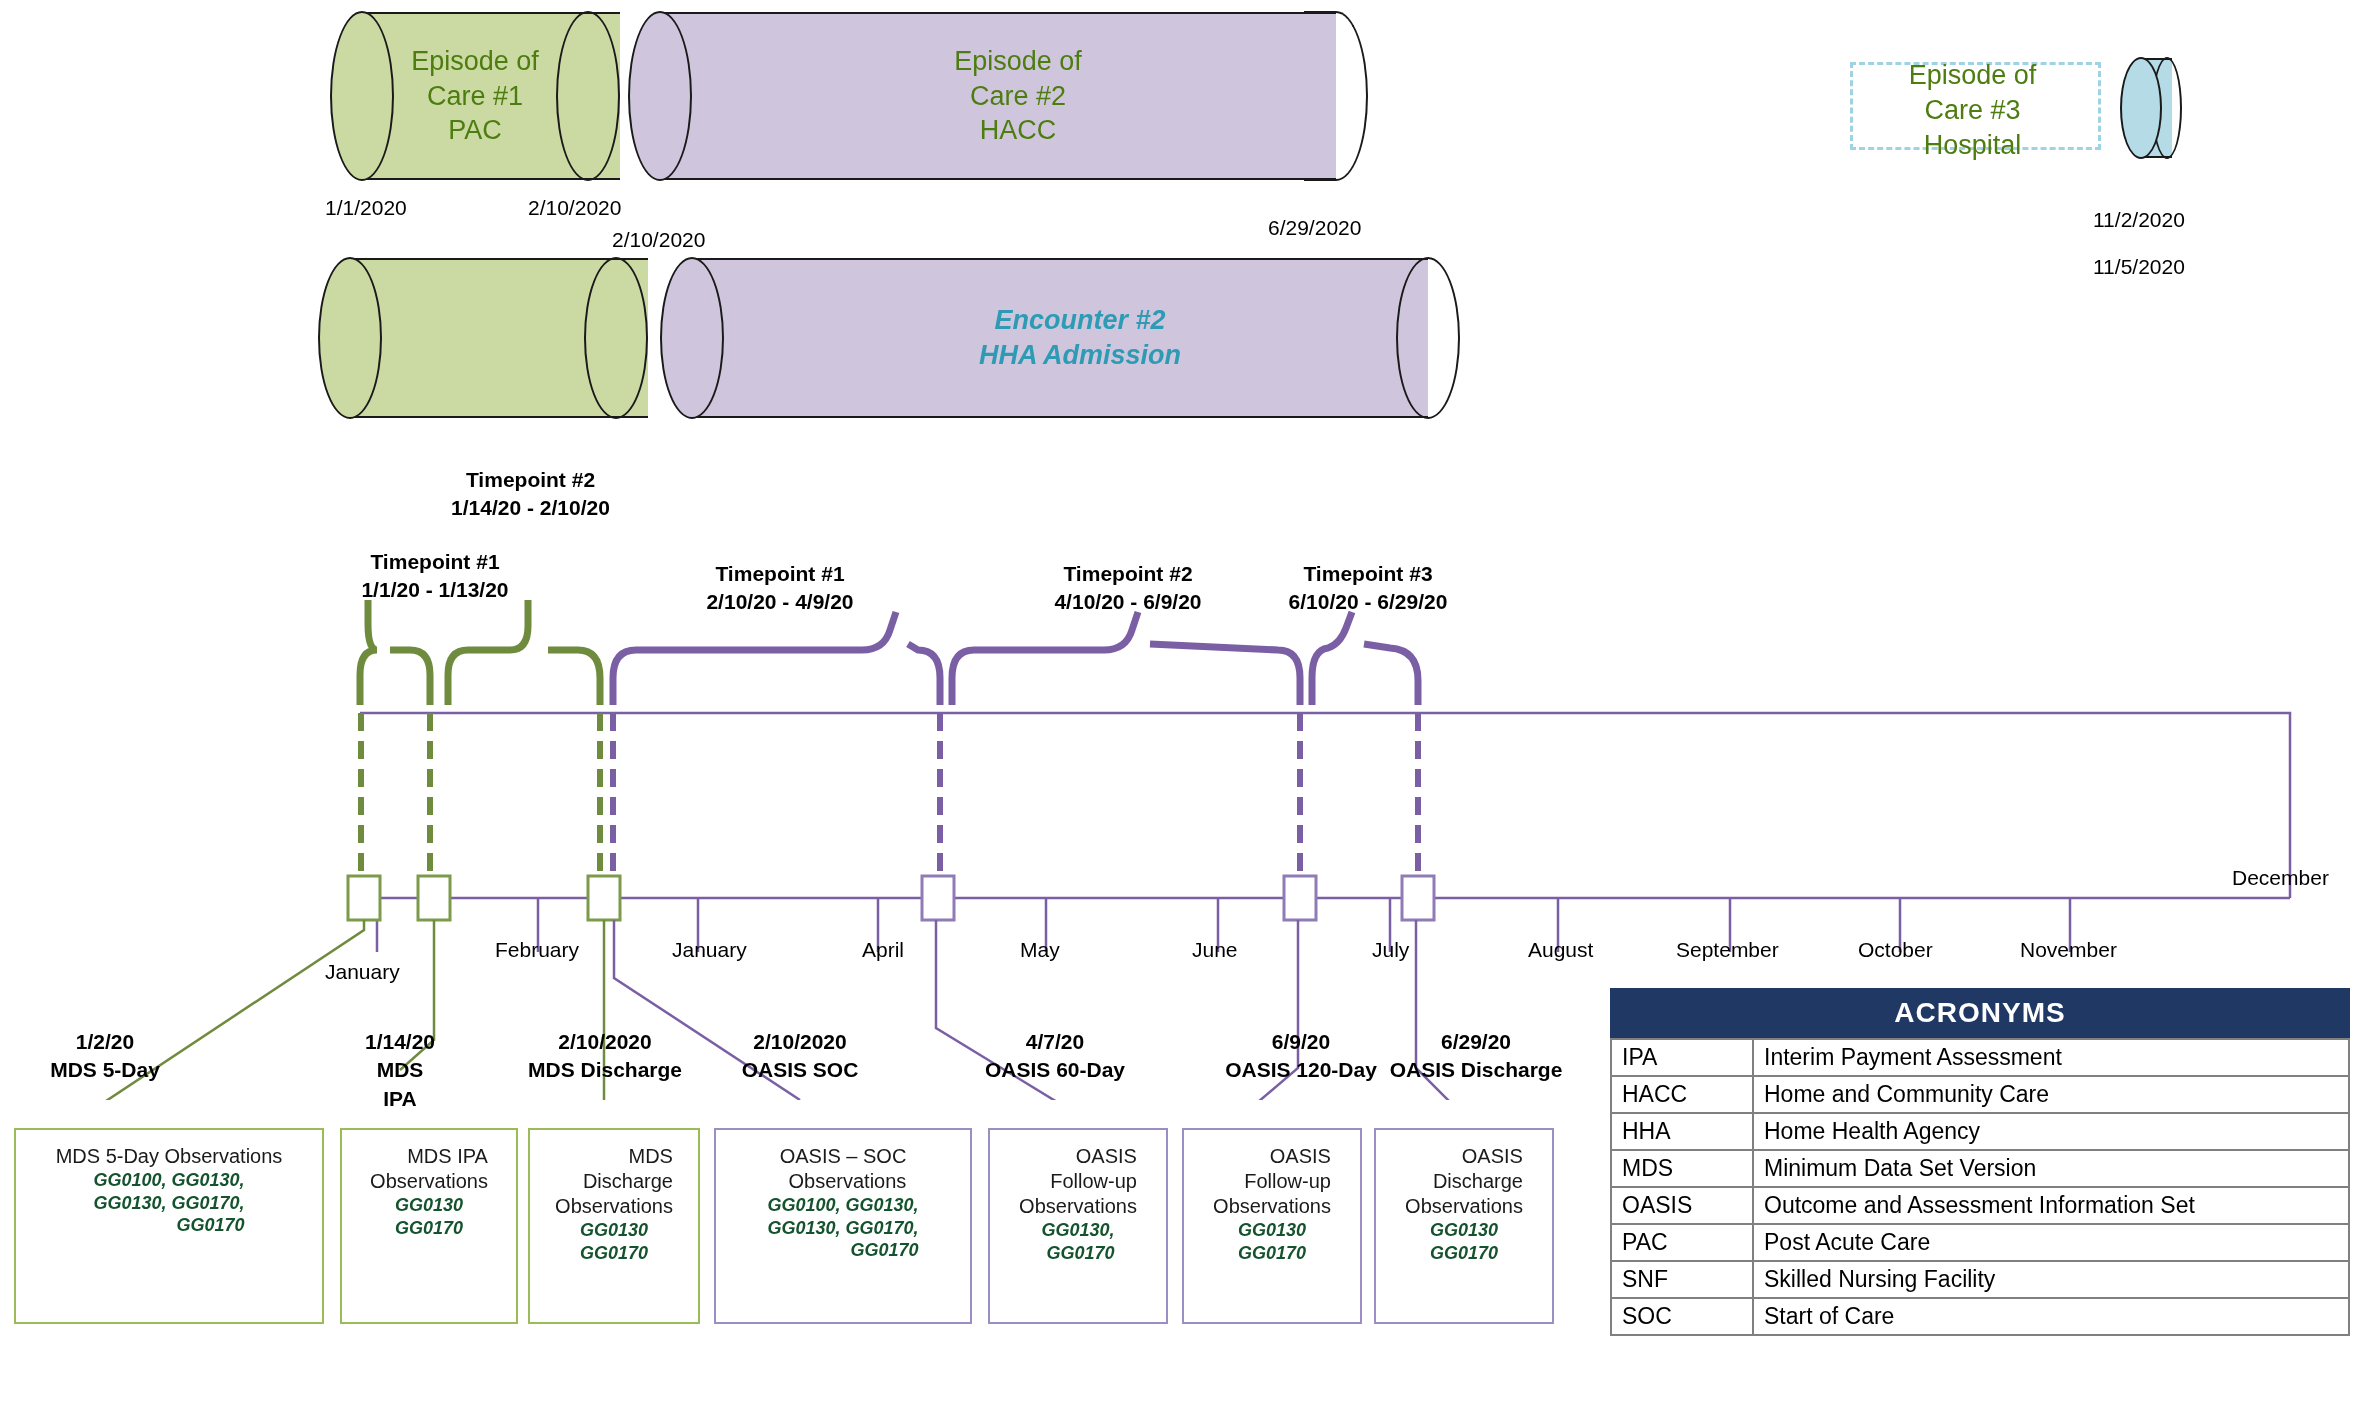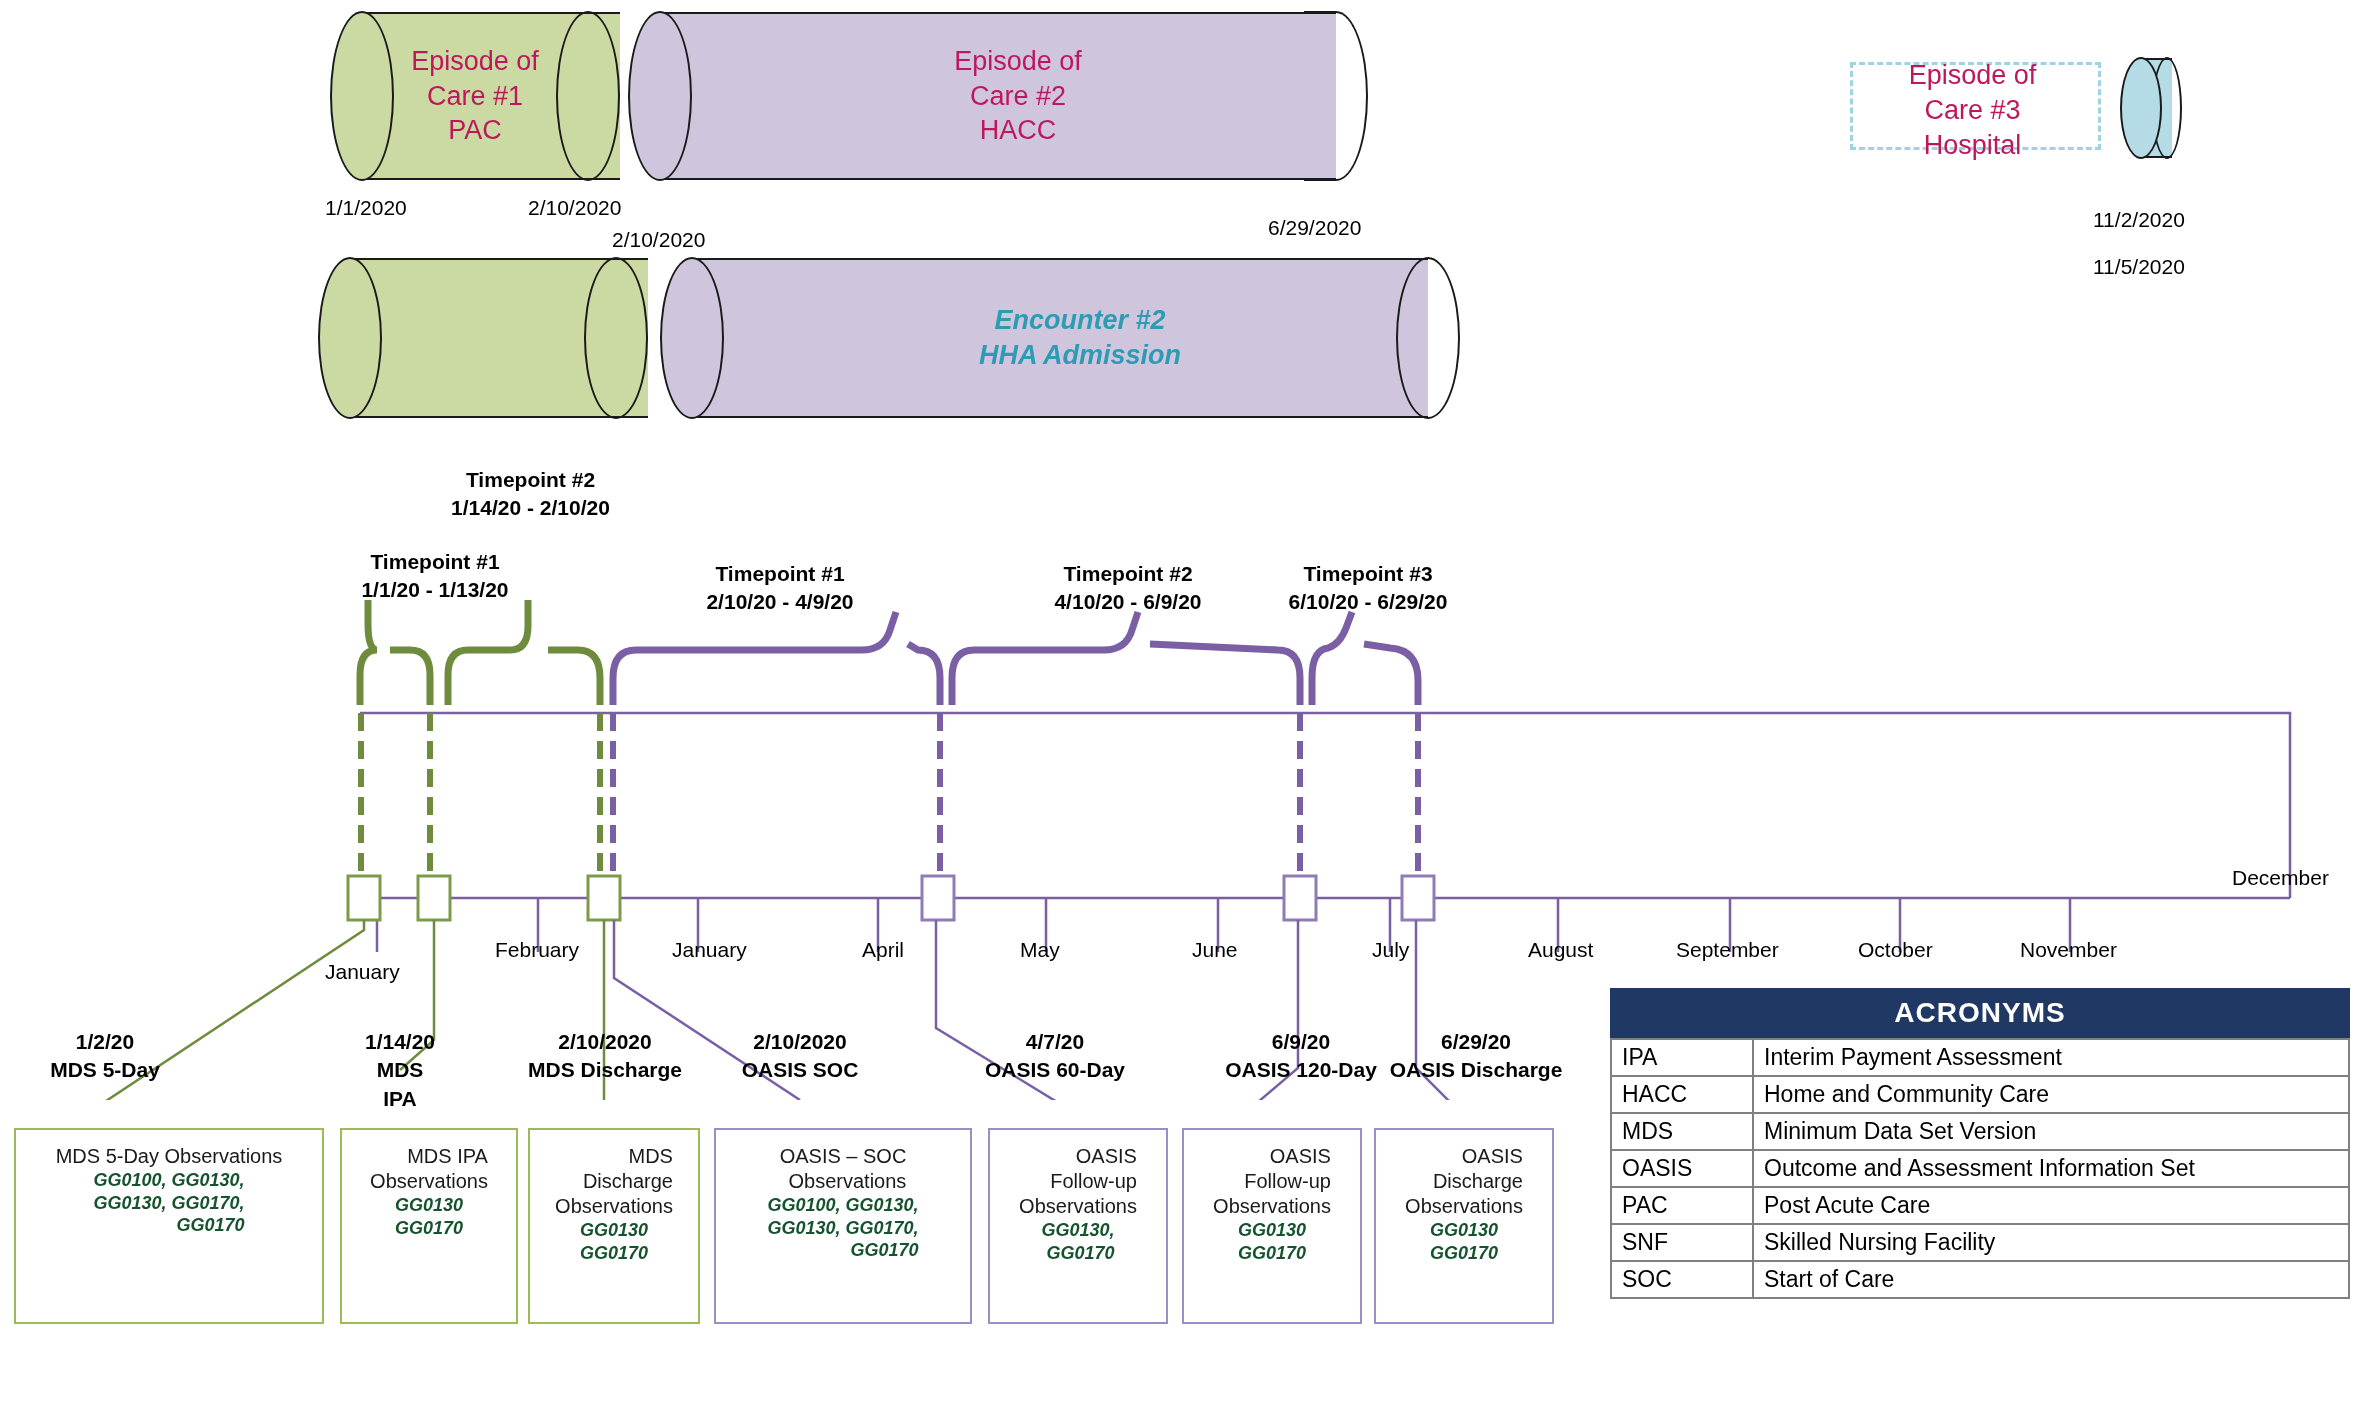--- a/index.html
+++ b/index.html
@@ -13,21 +13,21 @@
   .cyl .capL{position:absolute;top:-1px;bottom:-1px;width:64px;left:0;border:2px solid #1a1a1a;border-radius:50%;box-sizing:border-box;}
   .cyl .capR{position:absolute;top:-1px;bottom:-1px;width:64px;right:0;border:2px solid #1a1a1a;border-radius:50%;box-sizing:border-box;background:transparent;}
   .cyl .txt{position:absolute;inset:0;display:flex;flex-direction:column;align-items:center;justify-content:center;
             text-align:center;line-height:1.28;z-index:5;}
   .cyl .txt div{white-space:nowrap;}
 
   .green{background:#cbd9a3;}
   .purple{background:#cfc6dd;}
   .blue{background:#b4dbe6;}
 
-  .epText{font-size:27px;color:#be185d;}
+  .epText{font-size:27px;color:#4d7c0f;}
   .encText{font-size:27px;color:#2e9bb5;font-style:italic;font-weight:bold;}
 
   .dateLbl{position:absolute;font-size:21px;color:#000;white-space:nowrap;}
 
   
   .dashBox{position:absolute;border:3px dashed #9fd3e3;}
 
   
   .tp{position:absolute;text-align:center;font-size:21px;font-weight:bold;line-height:1.33;white-space:nowrap;}
 
@@ -313,20 +313,24 @@
     <tbody id="acr-body">
         <tr>
           <td class="k">IPA</td>
           <td>Interim Payment Assessment</td>
         </tr>
         <tr>
           <td class="k">HACC</td>
           <td>Home and Community Care</td>
         </tr>
         <tr>
+          <td class="k">HHA</td>
+          <td>Home Health Agency</td>
+        </tr>
+        <tr>
           <td class="k">MDS</td>
           <td>Minimum Data Set Version</td>
         </tr>
         <tr>
           <td class="k">OASIS</td>
           <td>Outcome and Assessment Information Set</td>
         </tr>
         <tr>
           <td class="k">PAC</td>
           <td>Post Acute Care</td>

